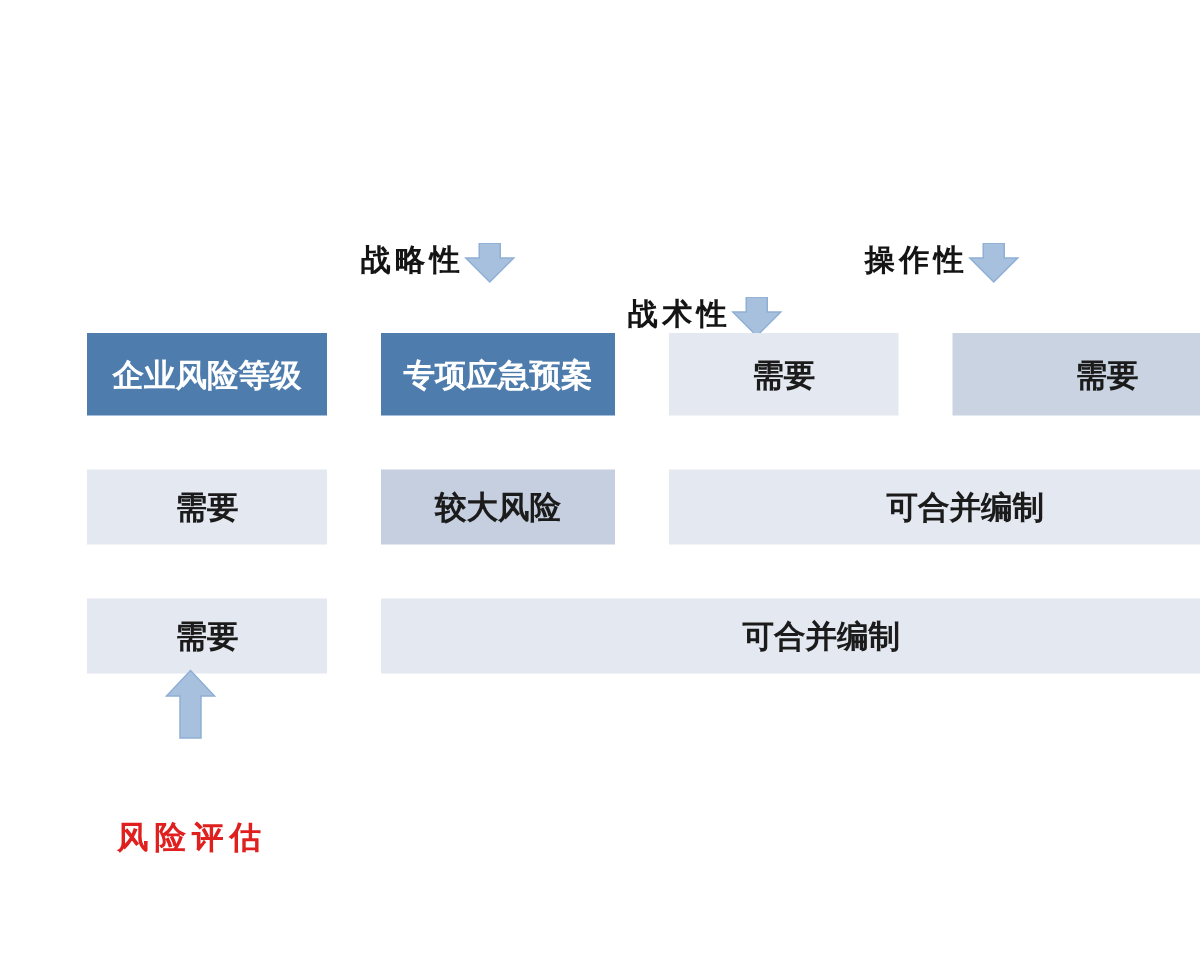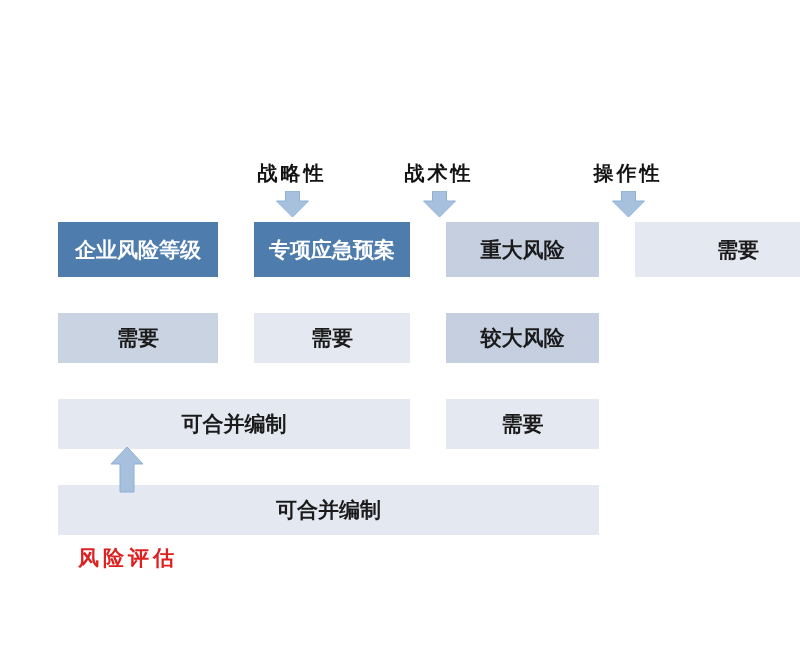--- a/index.html
+++ b/index.html
@@ -14,35 +14,35 @@
     height: 650px;
     background: #ffffff;
     overflow: hidden;
   }
 
   
   .top-stack {
     position: absolute;
     transform: translateX(-50%);
     display: flex;
-    flex-direction: column;
+    flex-direction: row;
     align-items: center;
     top: 160px;
   }
   .top-label {
     font-family: "DejaVu Serif", serif;
     font-size: 20px;
     font-weight: 700;
     color: #141414;
     letter-spacing: 3px;
     white-space: nowrap;
     margin-bottom: 4px;
   }
   .stack-1 { left: 292px; }
-  .stack-2 { left: 439px; }
+  .stack-2 { left: 470px; margin-top: 36px; }
   .stack-3 { left: 628px; }
 
   
   .risk-table {
     position: absolute;
     left: 58px;
     top: 222px;
     display: grid;
     grid-template-columns: 160px 156px 153px 206px;
     grid-template-rows: 55px 50px 50px 50px;
@@ -122,21 +122,20 @@
     <svg width="34" height="27" viewBox="0 0 34 27">
       <polygon points="10,0 24,0 24,10 33,10 17,26 1,10 10,10" fill="#a6c0de" stroke="#8fafd4" stroke-width="1"></polygon>
     </svg>
   </div>
 
   <div class="risk-table">
 
     <div class="cell head">企业风险等级</div>
     <div class="cell head">专项应急预案</div>
 
-    <div class="cell level">重大风险</div>
     <div class="cell data">需要</div>
     <div class="cell data hl">需要</div>
     <div class="cell data">需要</div>
 
     <div class="cell level">较大风险</div>
     <div class="cell data span2">可合并编制</div>
     <div class="cell data">需要</div>
 
     <div class="cell data span3">可合并编制</div>
   </div>

